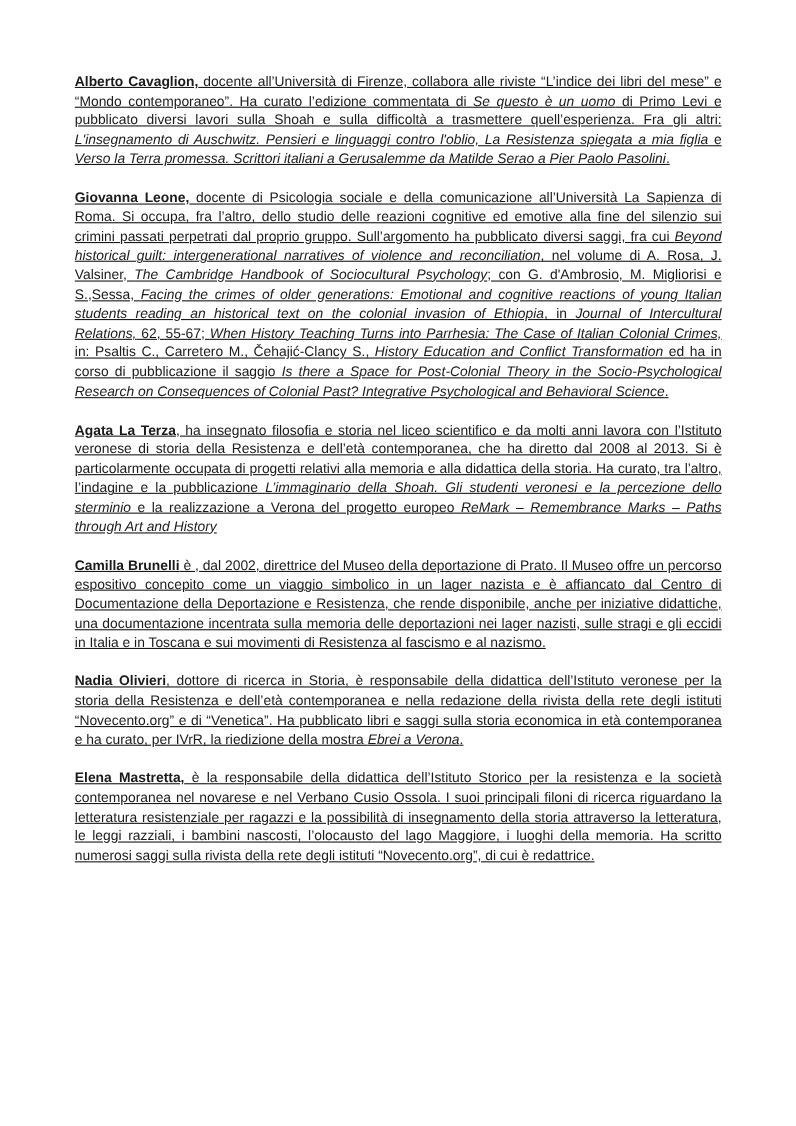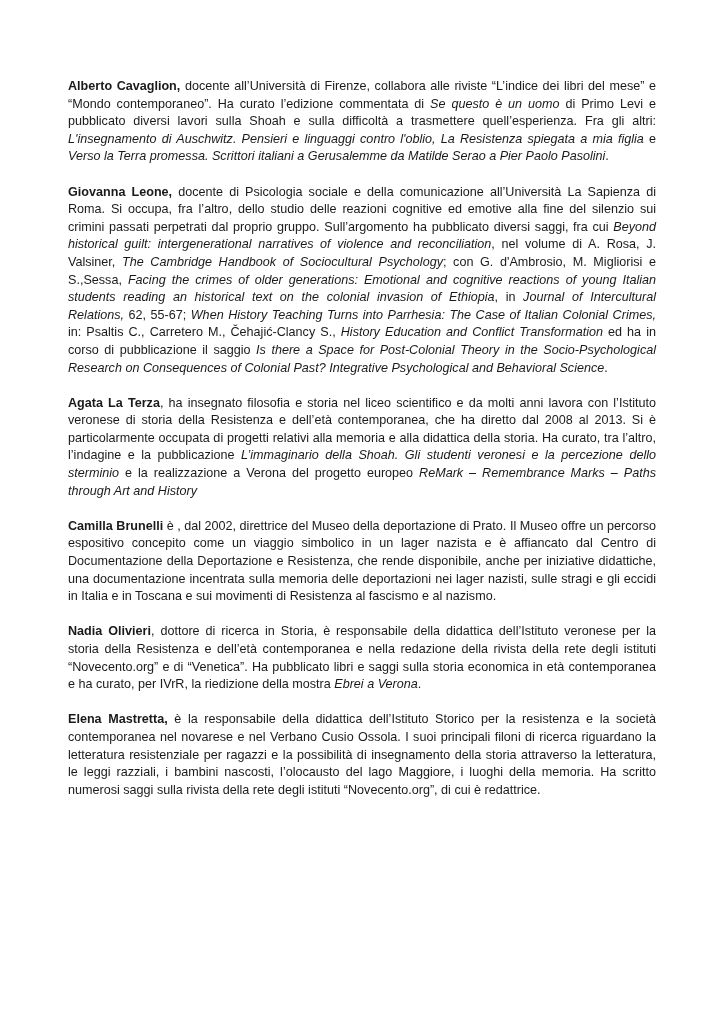--- a/index.html
+++ b/index.html
@@ -1,21 +1,22 @@
 <!DOCTYPE html>
 <html><head>
 <meta charset="utf-8">
 <style>
   html, body { margin: 0; padding: 0; background: #ffffff; }
   body { width: 724px; height: 1024px; position: relative; overflow: hidden; }
   .page {
-    position: absolute; left: 68px; top: 78px; width: 588px;
+    position: absolute; left: 68px; top: 66px; width: 588px;
     font-family: "Liberation Sans", sans-serif;
     font-size: 12.6px; line-height: 17.6px; color: #1a1a1a;
     text-align: justify;
+    text-decoration: underline;
   }
   .bio { margin: 0 0 17.6px 0; }
   .name { font-weight: bold; }
   .it { font-style: italic; }
 </style>
 </head>
 <body>
 
 <div class="page" id="page">
     <p class="bio"><span class="name">Alberto Cavaglion,</span><span>  docente all’Università di Firenze, collabora alle riviste  “L’indice dei libri del mese” e “Mondo contemporaneo”. Ha curato l’edizione commentata di </span><span class="it">Se questo è un uomo</span><span> di Primo Levi  e pubblicato diversi lavori sulla Shoah e sulla difficoltà a trasmettere quell’esperienza. Fra gli altri: </span><span class="it">L'insegnamento di Auschwitz. Pensieri e linguaggi contro l'oblio, La Resistenza spiegata a mia figlia</span><span> e </span><span class="it">Verso la Terra promessa. Scrittori italiani a Gerusalemme da Matilde  Serao a Pier Paolo Pasolini</span><span>.</span></p>

